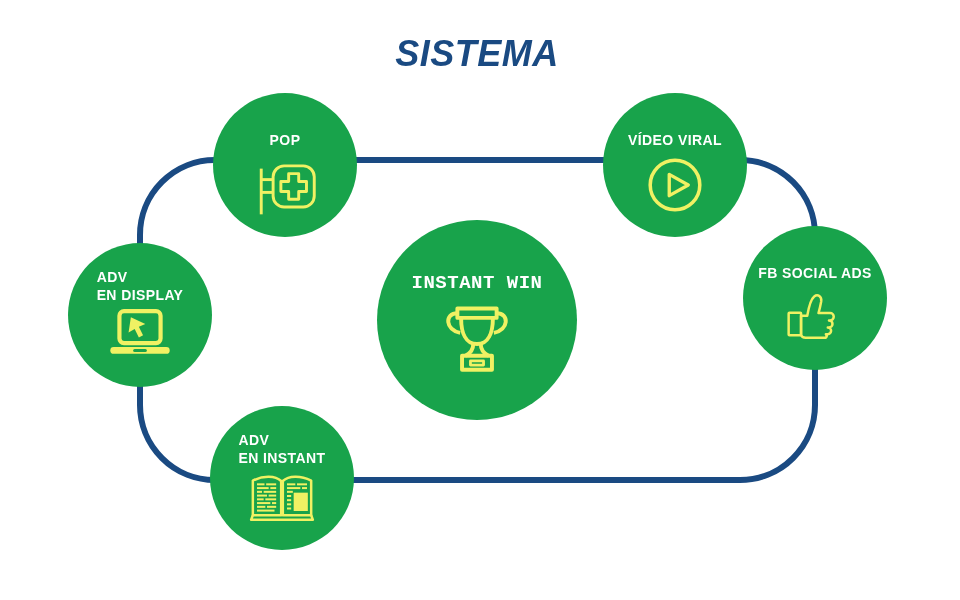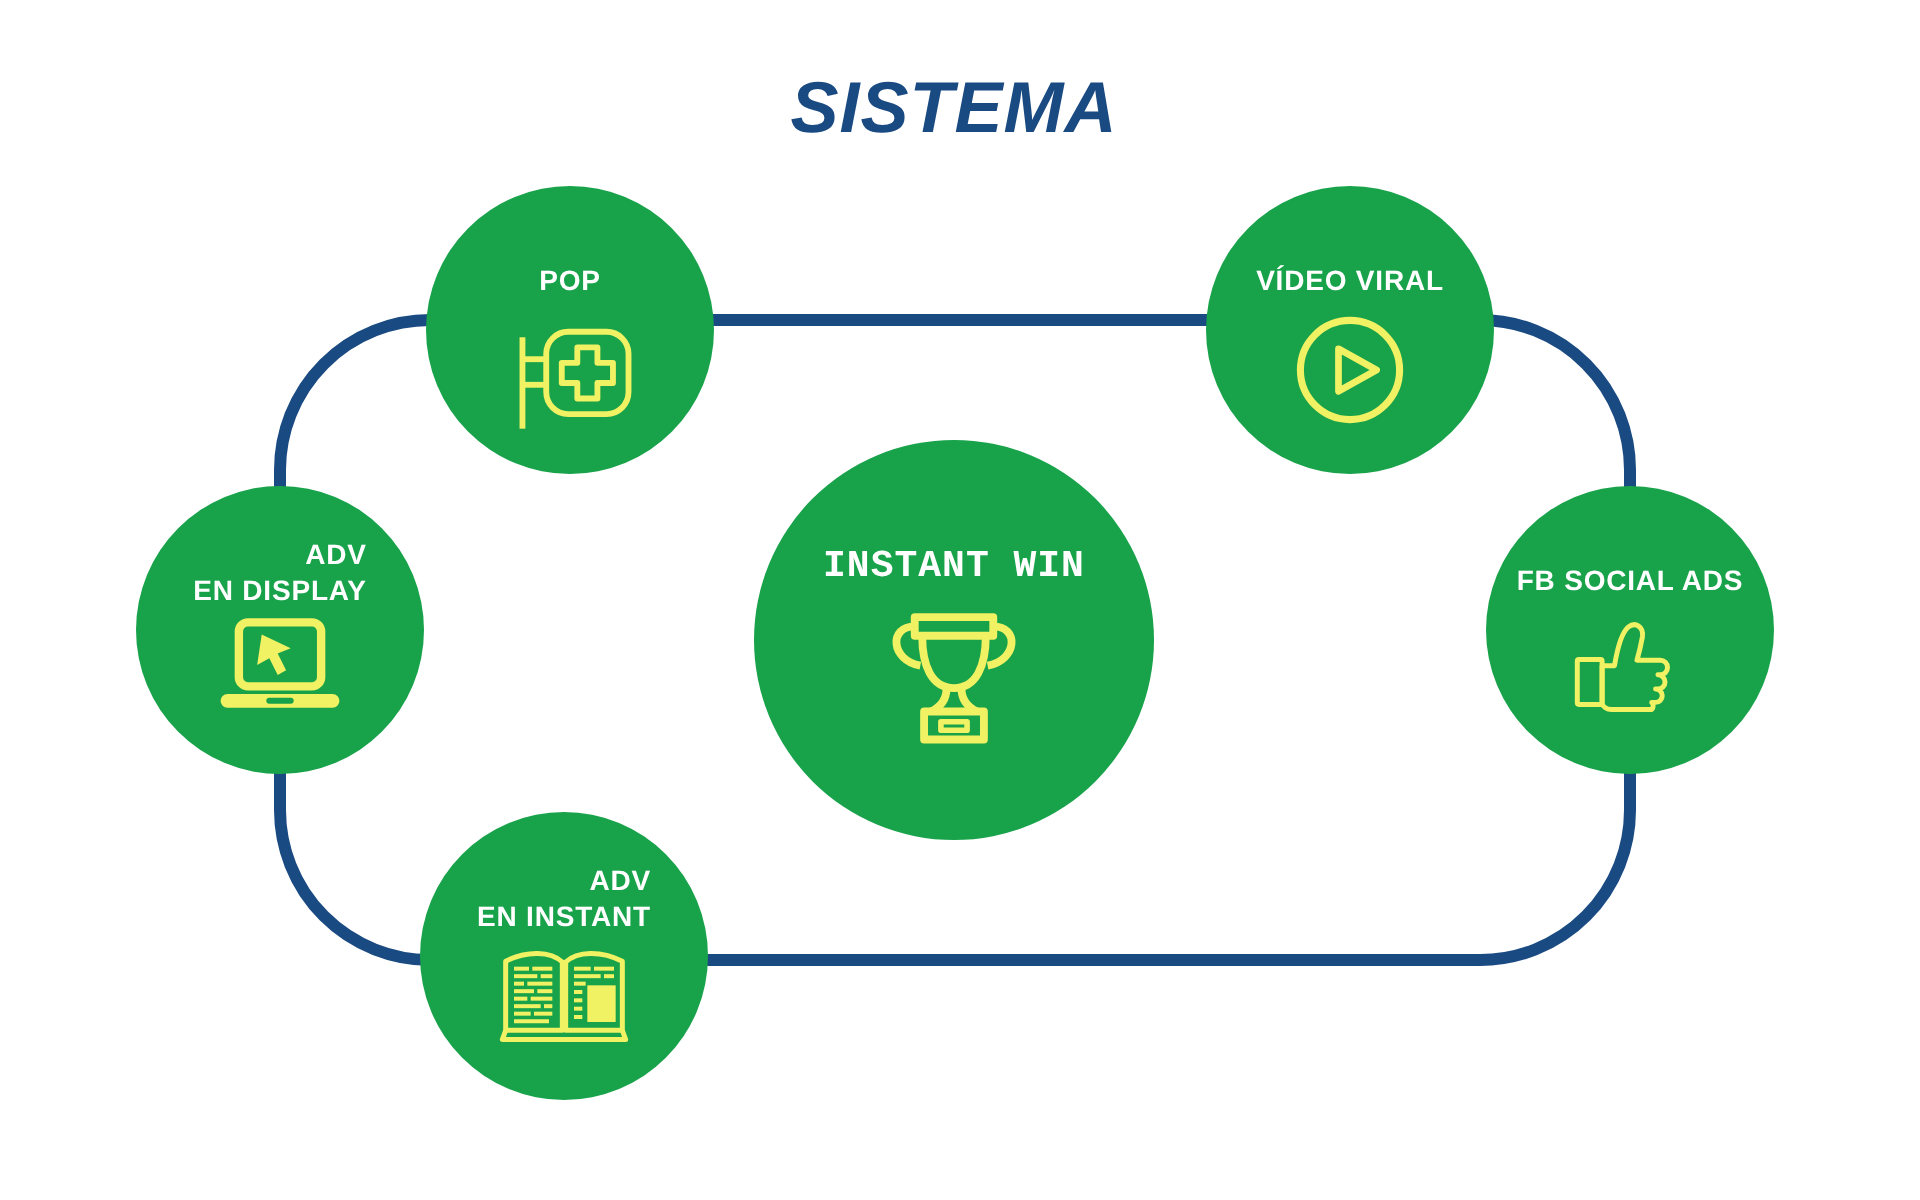--- a/index.html
+++ b/index.html
@@ -14,28 +14,28 @@
     position:relative;width:960px;height:600px;background:#ffffff;overflow:hidden;
   }
   .title{
     position:absolute;top:36px;left:0;width:954px;text-align:center;
     color:var(--navy);font-weight:bold;font-style:italic;
     font-size:36px;line-height:36px;letter-spacing:.5px;
   }
   .connector{position:absolute;left:0;top:0;}
   .node{
     position:absolute;border-radius:50%;background:var(--green);
-    display:flex;flex-direction:column;align-items:center;text-align:right;
+    display:flex;flex-direction:column;align-items:center;text-align:left;
     color:var(--white);font-weight:bold;
   }
   .node.small{width:144px;height:144px;}
   .node-pop{left:213px;top:93px;}
   .node-video{left:603px;top:93px;}
   .node-display{left:68px;top:243px;}
-  .node-fb{left:743px;top:243px;}
+  .node-fb{left:743px;top:226px;}
   .node-revistas{left:210px;top:406px;}
   .node-news{left:603px;top:406px;}
   .node-center{left:377px;top:220px;width:200px;height:200px;}
   .small .label{font-size:14px;line-height:18px;letter-spacing:.4px;}
   .one-line .label{margin-top:38px;}
   .two-line .label{margin-top:25px;}
   .one-line .icon{margin-top:5px;}
   .two-line .icon{margin-top:4px;}
   .node-center .label{margin-top:52px;font-size:19px;letter-spacing:.5px;font-family:Liberation Mono, monospace;}
   .node-center .icon{margin-top:8px;}

